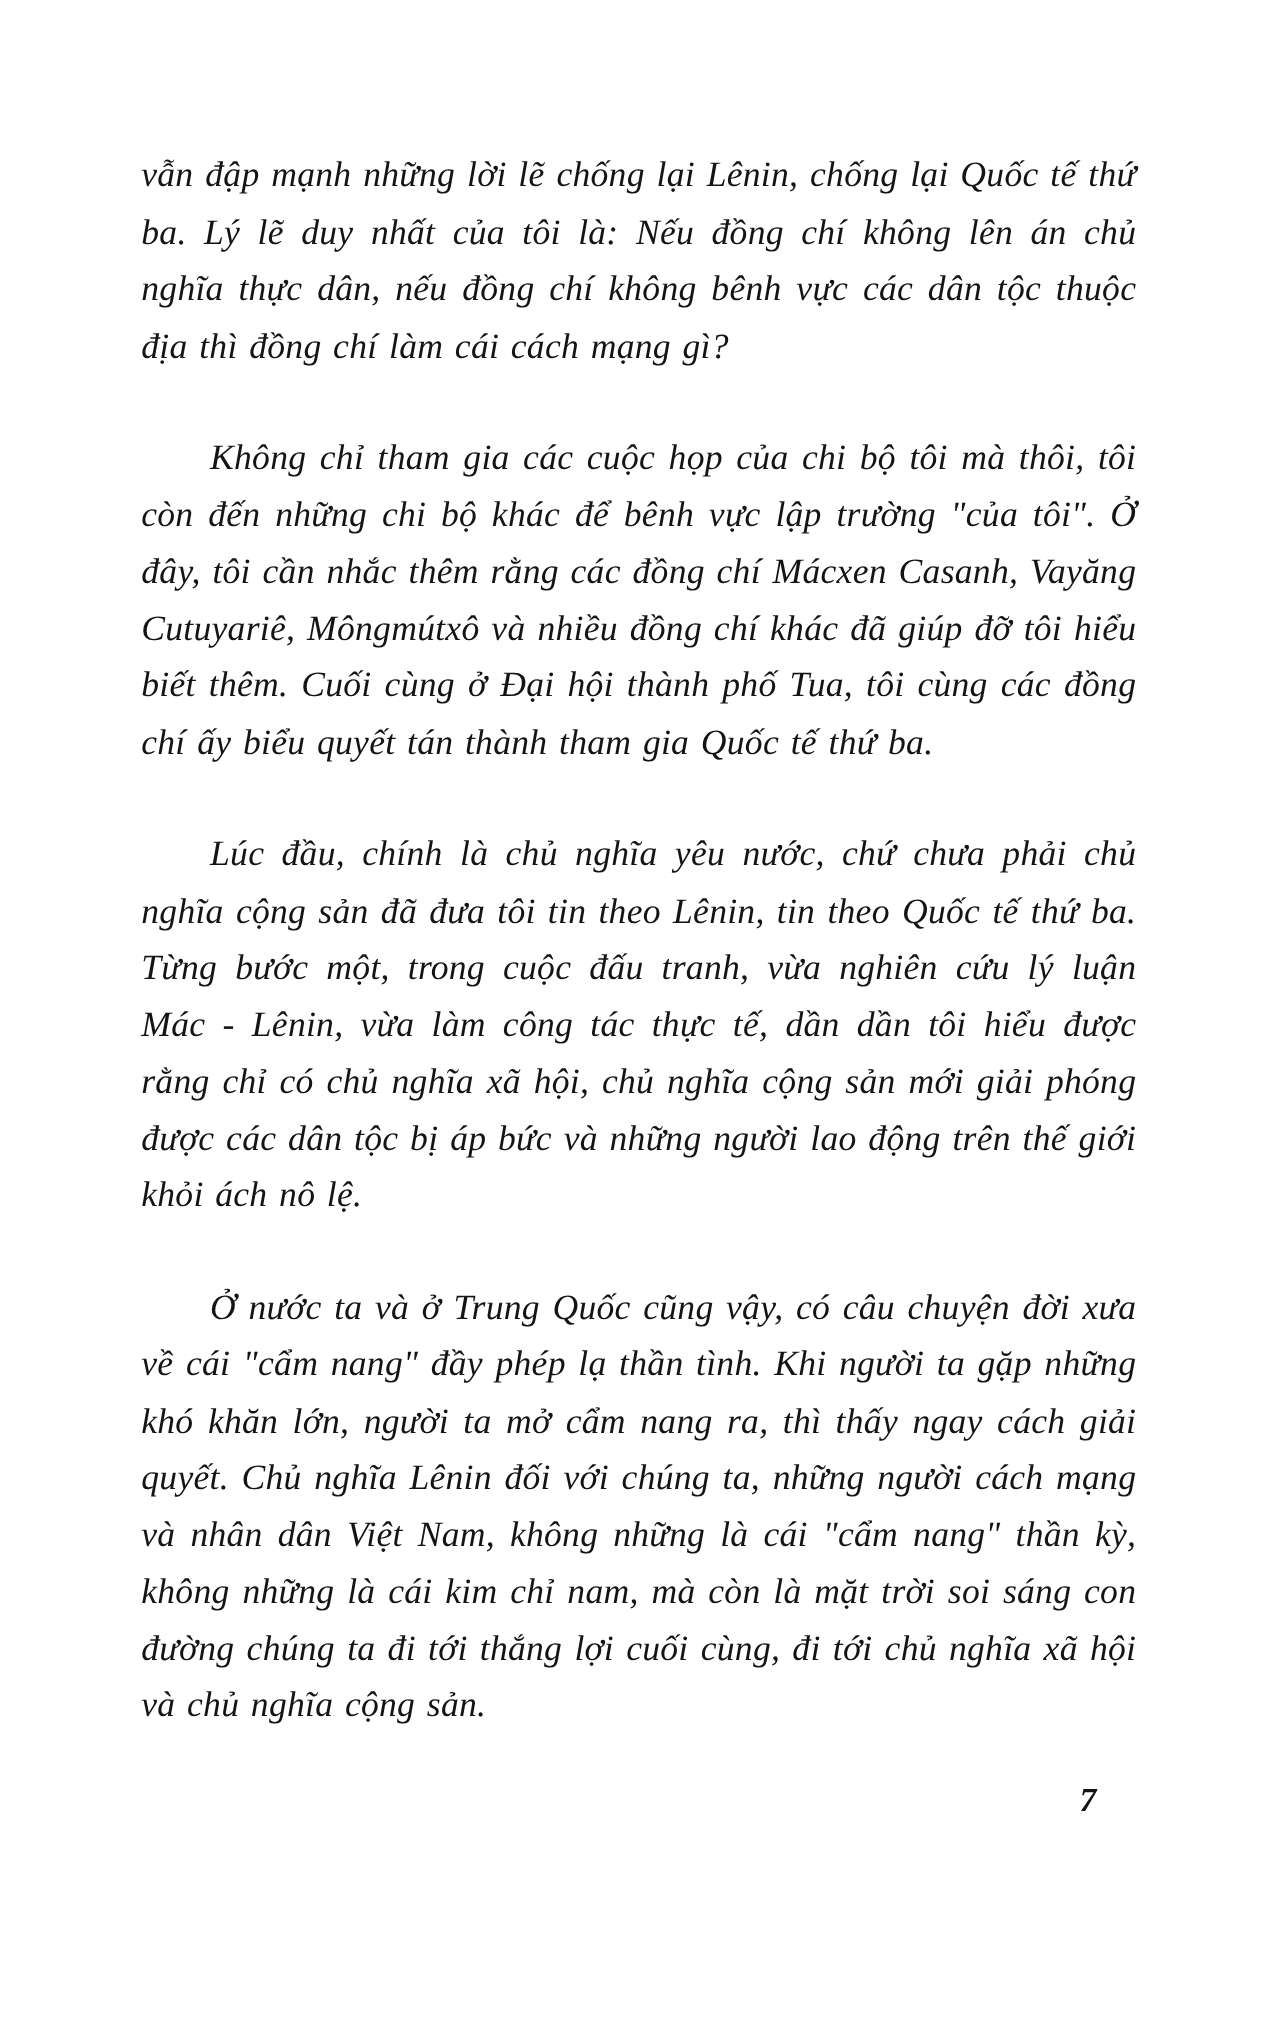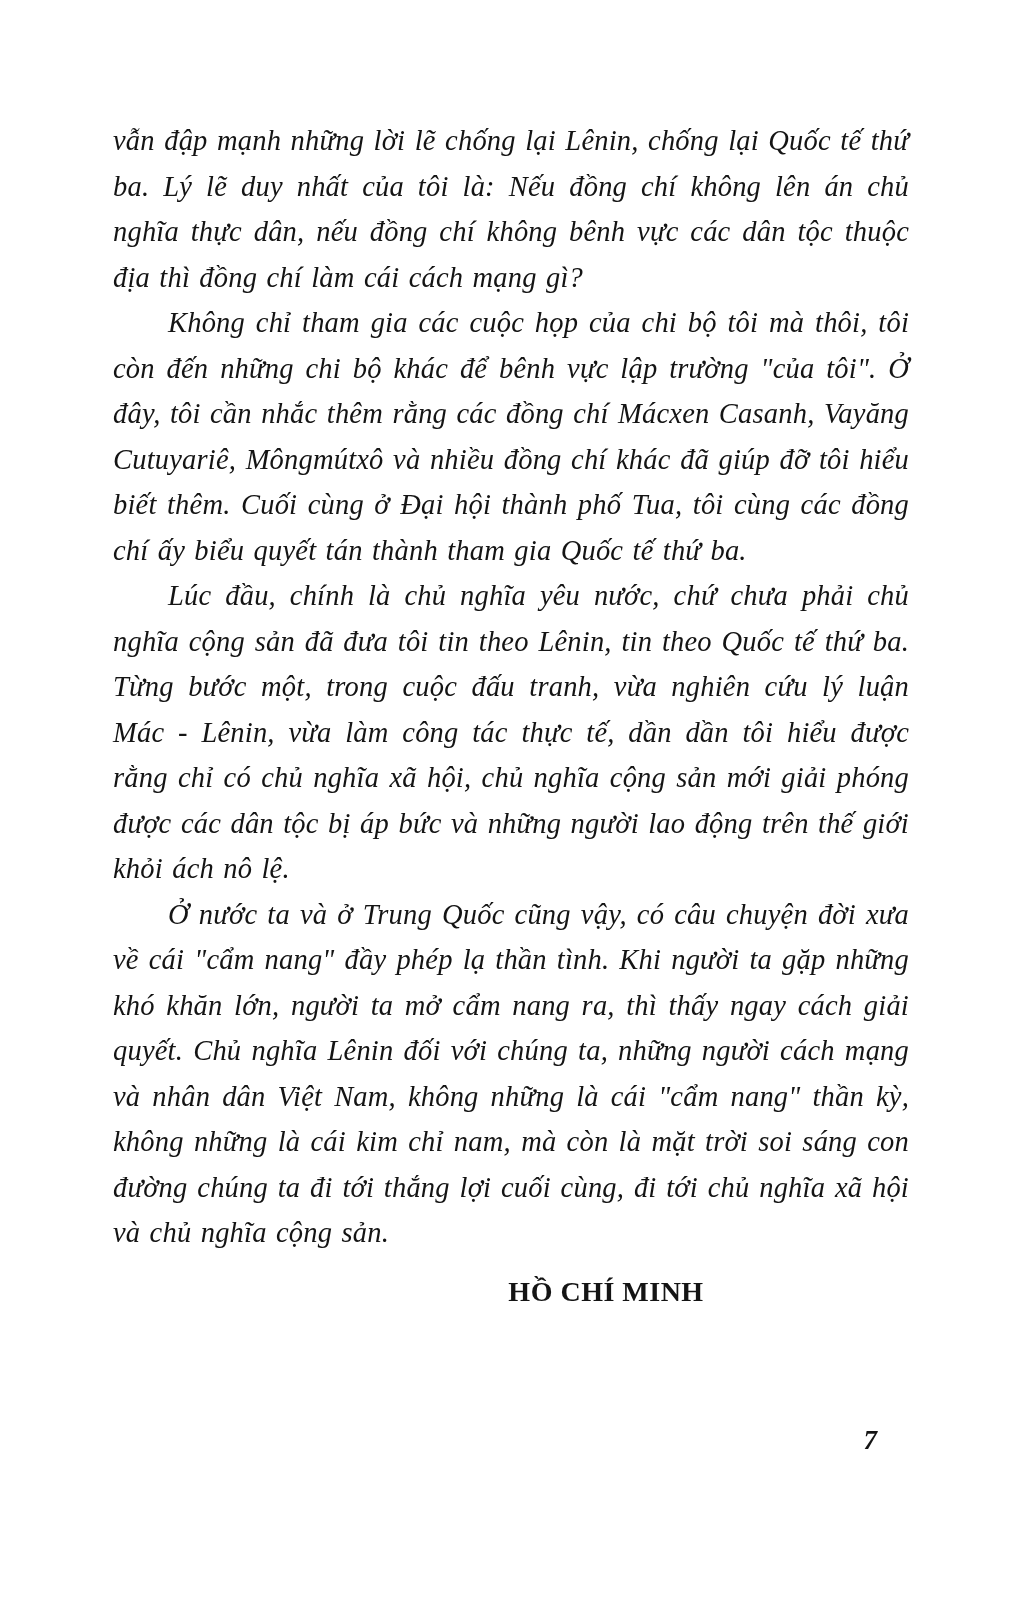--- a/index.html
+++ b/index.html
@@ -29,20 +29,21 @@
     margin: 0;
     font-style: italic;
     font-size: 28.5px;
     line-height: 45.5px;
     text-align: justify;
     letter-spacing: 0.2px;
     word-spacing: 2px;
   }
   .body-text p.indent {
     text-indent: 55px;
+    margin-top: 44px;
   }
   .signature-block {
     margin-top: 14px;
     padding-left: 190px;
     text-align: center;
   }
   .signature {
     font-style: normal;
     font-weight: bold;
     font-size: 28px;
@@ -74,18 +75,17 @@
 <div class="page">
 
   <div class="body-text">
     <p>vẫn đập mạnh những lời lẽ chống lại Lênin, chống lại Quốc tế thứ ba. Lý lẽ duy nhất của tôi là: Nếu đồng chí không lên án chủ nghĩa thực dân, nếu đồng chí không bênh vực các dân tộc thuộc địa thì đồng chí làm cái cách mạng gì?</p>
     <p class="indent">Không chỉ tham gia các cuộc họp của chi bộ tôi mà thôi, tôi còn đến những chi bộ khác để bênh vực lập trường "của tôi". Ở đây, tôi cần nhắc thêm rằng các đồng chí Mácxen Casanh, Vayăng Cutuyariê, Môngmútxô và nhiều đồng chí khác đã giúp đỡ tôi hiểu biết thêm. Cuối cùng ở Đại hội thành phố Tua, tôi cùng các đồng chí ấy biểu quyết tán thành tham gia Quốc tế thứ ba.</p>
     <p class="indent">Lúc đầu, chính là chủ nghĩa yêu nước, chứ chưa phải chủ nghĩa cộng sản đã đưa tôi tin theo Lênin, tin theo Quốc tế thứ ba. Từng bước một, trong cuộc đấu tranh, vừa nghiên cứu lý luận Mác - Lênin, vừa làm công tác thực tế, dần dần tôi hiểu được rằng chỉ có chủ nghĩa xã hội, chủ nghĩa cộng sản mới giải phóng được các dân tộc bị áp bức và những người lao động trên thế giới khỏi ách nô lệ.</p>
     <p class="indent">Ở nước ta và ở Trung Quốc cũng vậy, có câu chuyện đời xưa về cái "cẩm nang" đầy phép lạ thần tình. Khi người ta gặp những khó khăn lớn, người ta mở cẩm nang ra, thì thấy ngay cách giải quyết. Chủ nghĩa Lênin đối với chúng ta, những người cách mạng và nhân dân Việt Nam, không những là cái "cẩm nang" thần kỳ, không những là cái kim chỉ nam, mà còn là mặt trời soi sáng con đường chúng ta đi tới thắng lợi cuối cùng, đi tới chủ nghĩa xã hội và chủ nghĩa cộng sản.</p>
   </div>
 
   <div class="signature-block">
-    <div class="signature">HỒ CHÍ MINH</div>
   </div>
 
   <div class="page-number">7</div>
 
 </div>
 
 </body></html>

